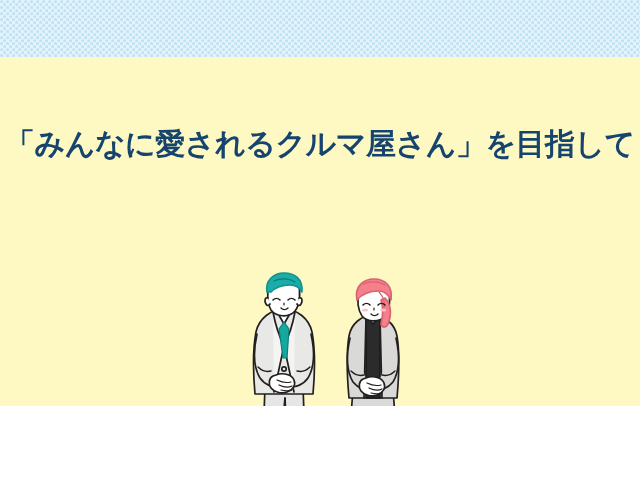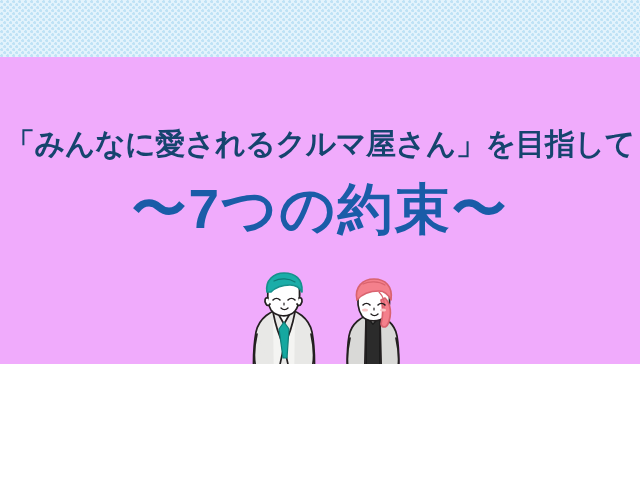--- a/index.html
+++ b/index.html
@@ -7,23 +7,23 @@
     padding: 0;
     background: #ffffff;
   }
   body {
     font-family: "Liberation Sans", sans-serif;
   }
 
   #stage {
     position: relative;
     width: 640px;
-    height: 364px;
+    height: 406px;
     overflow: hidden;
-    background: #f0abfc;
+    background: #fef9c3;
   }
 
   
   .dot-band {
     position: absolute;
     left: 0;
     width: 640px;
     background-color: #e3f3fc;
     background-image:
       radial-gradient(circle at 1.6px 1.6px, #bfe2f5 1.25px, rgba(191,226,245,0) 1.6px),
@@ -94,21 +94,20 @@
 <body>
 
 <div id="stage">
 
   <div id="band-top" class="dot-band"></div>
 
   <div id="band-bottom" class="dot-band"></div>
 
   <div id="line1" class="headline">「みんなに愛されるクルマ屋さん」を目指して</div>
 
-  <div id="line2" class="headline">〜7つの約束〜</div>
 
   <div id="illustration">
     <svg width="174" height="168" viewBox="0 0 174 168" xmlns="http://www.w3.org/2000/svg">
       <g stroke="#231f20" stroke-width="1.7" stroke-linecap="round" stroke-linejoin="round" fill="none">
 
         <g>
 
           <path d="M22 115 L20 168 L38 168 L42 126 L44 168 L62 168 L60 115 Z" fill="#e6e6e4"></path>
           <path d="M42 126 L42 168"></path>
 

